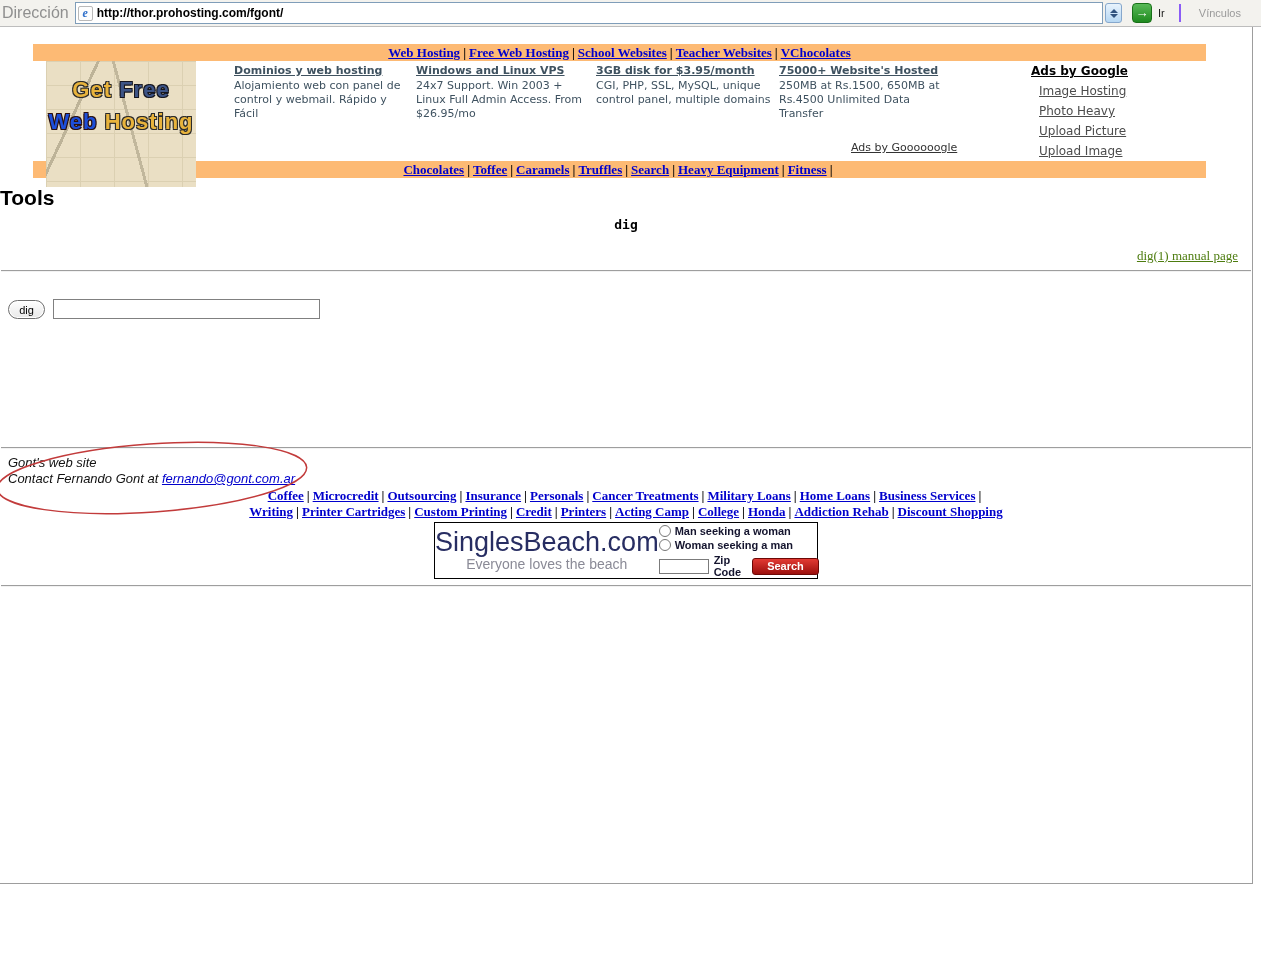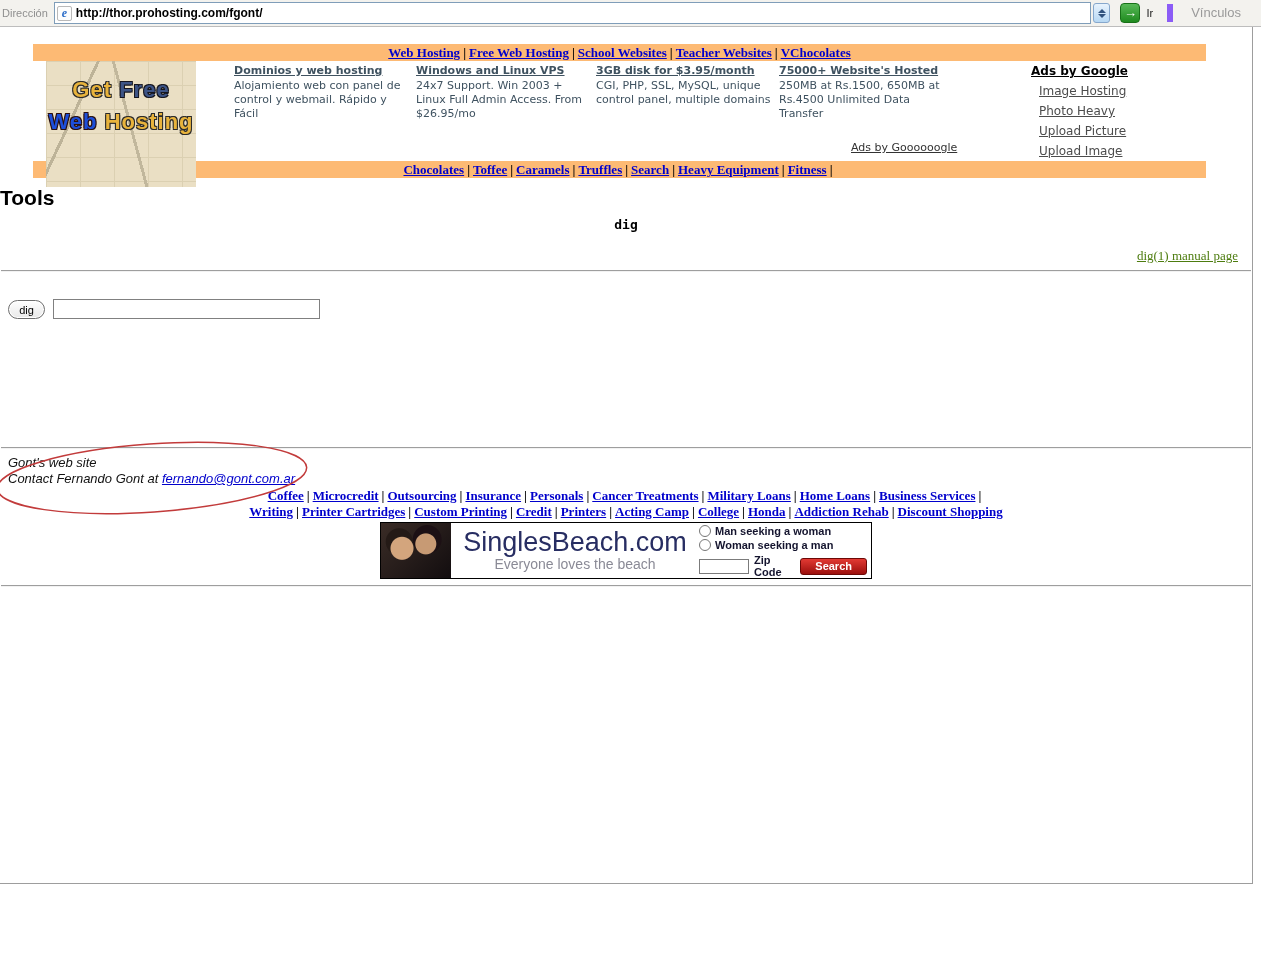--- a/index.html
+++ b/index.html
@@ -4,21 +4,21 @@
 <style>
   * { box-sizing: border-box; }
   html,body { margin:0; padding:0; background:#fff; }
   body { font-family:"Liberation Sans", sans-serif; }
 
   
   .addrbar {
     height:27px; background:#f3f2ee; border-bottom:1px solid #bdbdbd;
     display:flex; align-items:center; padding:0 6px 0 2px; gap:4px;
   }
-  .addr-label { color:#8f8f8f; font-size:11px; padding-right:2px; }
+  .addr-label { color:#8f8f8f; font-size:16px; padding-right:2px; }
   .addr-field {
     flex:1; height:22px; background:#fff; border:1px solid #7f9db9;
     display:flex; align-items:center; padding:0 2px; gap:4px;
   }
   .ie-icon {
     width:15px; height:15px; border:1px solid #b9b9b9; background:#fdfdfd;
     color:#2f6fc9; font:italic bold 12px/13px "Liberation Serif", serif;
     text-align:center; border-radius:2px;
   }
   .addr-url { font-size:12px; color:#000; font-weight:bold; font-family:"Liberation Sans",sans-serif; }
@@ -28,21 +28,21 @@
     display:flex; flex-direction:column; align-items:center; justify-content:center; gap:1px; cursor:pointer;
   }
   .tri-up { width:0;height:0;border-left:4px solid transparent;border-right:4px solid transparent;border-bottom:4px solid #31537e; }
   .tri-dn { width:0;height:0;border-left:4px solid transparent;border-right:4px solid transparent;border-top:4px solid #31537e; }
   .go-btn {
     width:20px; height:20px; margin-left:6px; border-radius:4px;
     background:linear-gradient(#58b957,#1f8a1f); border:1px solid #187018;
     color:#fff; font-weight:bold; font-size:13px; line-height:18px; text-align:center; cursor:pointer;
   }
   .go-label { font-size:11px; color:#1a1a1a; margin:0 10px 0 2px; }
-  .links-label { color:#9a9a9a; font-size:13px; margin-left:auto; padding-left:18px; border-left:6px solid #8b5cf6; height:18px; line-height:18px; padding-right:14px; }
+  .links-label { color:#9a9a9a; font-size:11px; margin-left:auto; padding-left:18px; border-left:2px solid #8b5cf6; height:18px; line-height:18px; padding-right:14px; }
 
   
   .page {
     position:relative; width:1253px; height:857px; background:#fff;
     border-right:1px solid #9d9d9d; border-bottom:1px solid #9d9d9d; overflow:hidden;
   }
 
   .bluebar {
     margin:0 46px 0 33px; background:#fdba74; height:17px;
     text-align:center; font-family:"Liberation Serif", serif; font-size:13px; font-weight:bold;
@@ -113,21 +113,21 @@
   .footer-note a { color:#0000cc; }
 
   .circle-svg { position:absolute; left:-8px; top:409px; pointer-events:none; }
 
   .footer-links {
     text-align:center; font-family:"Liberation Serif", serif; font-size:13px; font-weight:bold; line-height:15px; margin-top:1px;
   }
 
   
   .singles-ad {
-    width:492px; height:57px; margin:3px auto 0 auto; border:1px solid #000;
+    width:384px; height:57px; margin:3px auto 0 auto; border:1px solid #000;
     display:flex; flex-direction:column; cursor:pointer; background:#fff;
   }
   .ad-strip { height:3px; background:#7c1113; }
   .ad-mid { flex:1; display:flex; align-items:center; }
   .photo {
     width:70px; height:100%;
     background:
       radial-gradient(circle at 64% 38%, #c79a74 0 10px, transparent 11px),
       radial-gradient(circle at 30% 46%, #d3a57d 0 11px, transparent 12px),
       radial-gradient(circle at 66% 30%, #1c1014 0 14px, transparent 15px),

